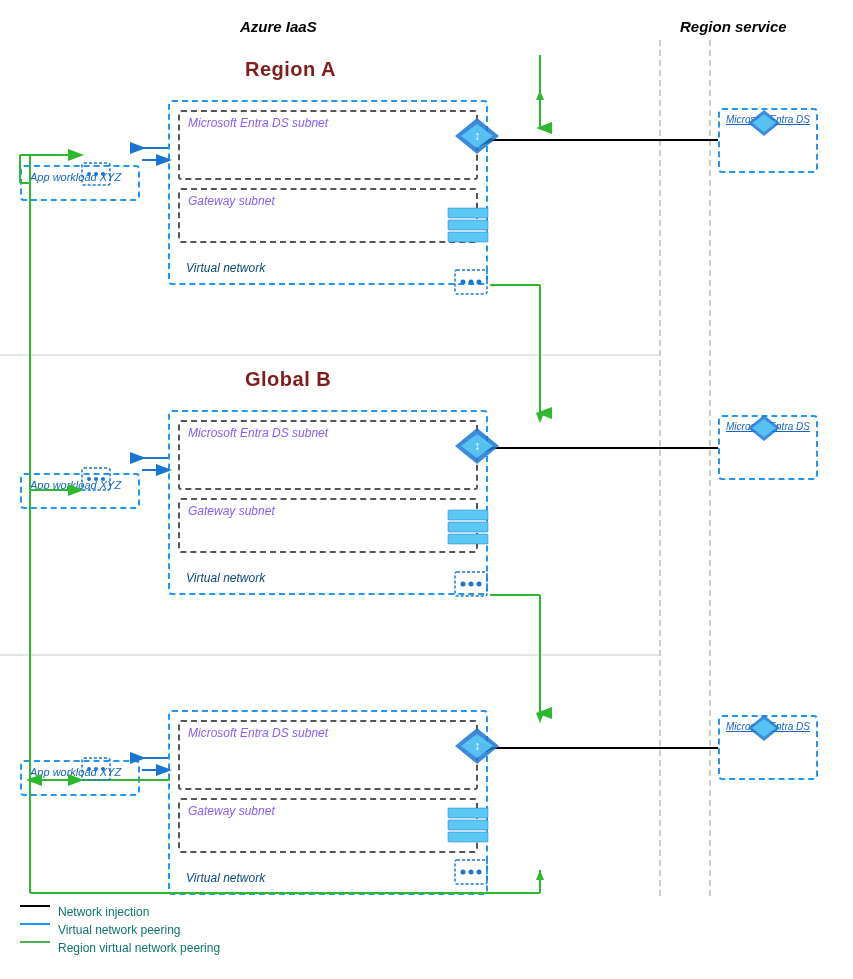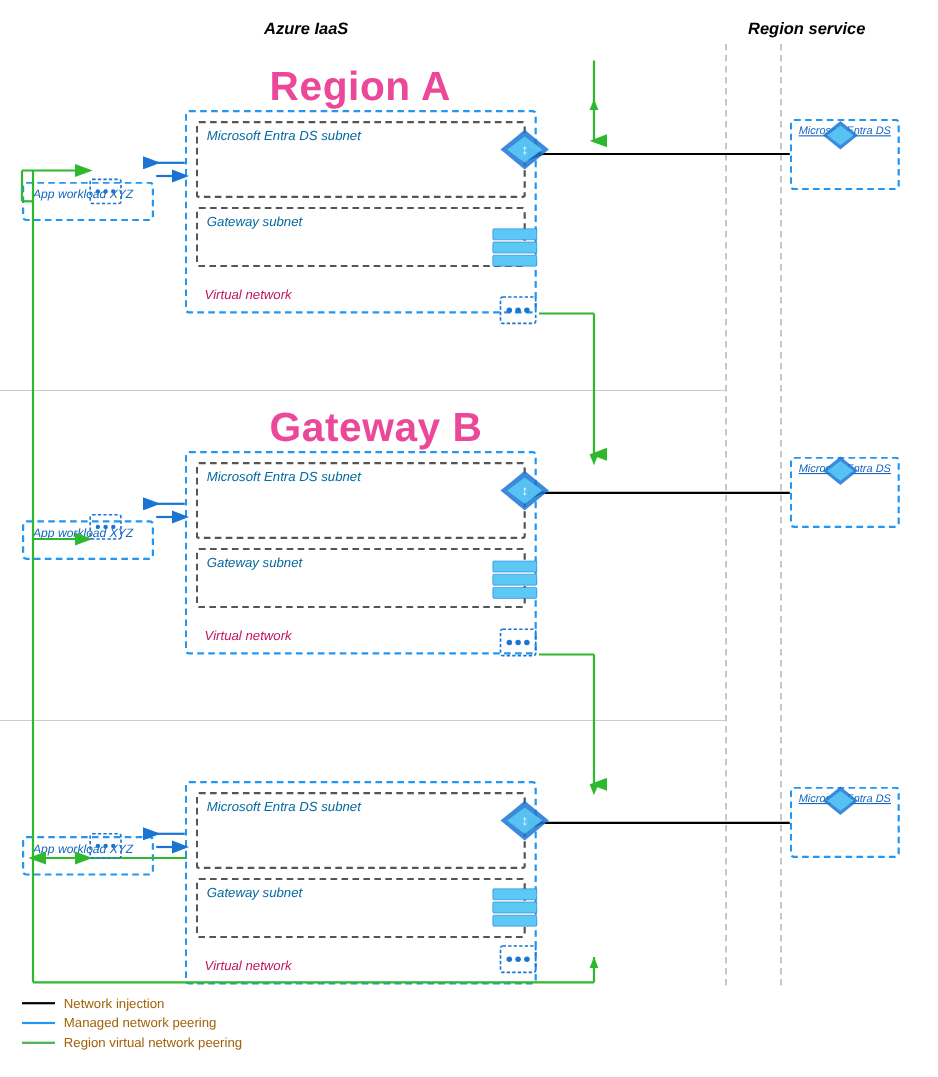--- a/index.html
+++ b/index.html
@@ -24,23 +24,23 @@
       top: 18px;
       font-style: italic;
       font-weight: bold;
       font-size: 15px;
       color: #000;
     }
 
     
     .region-label {
       position: absolute;
-      font-size: 37px;
+      font-size: 20px;
       font-weight: bold;
-      color: #ec4899;
+      color: #7f1d1d;
       letter-spacing: 0.5px;
     }
 
     
     .vnet-box {
       position: absolute;
       border: 2px dashed #2196F3;
       border-radius: 4px;
       background: transparent;
     }
@@ -49,28 +49,28 @@
     .subnet-box {
       position: absolute;
       border: 2px dashed #555;
       border-radius: 3px;
       background: transparent;
     }
 
     .subnet-label {
       position: absolute;
       font-size: 12px;
-      color: #0369a1;
+      color: #8b5cf6;
       font-style: italic;
     }
 
     .vnet-label {
       position: absolute;
       font-size: 12px;
-      color: #be185d;
+      color: #0c4a6e;
       font-style: italic;
       text-align: right;
     }
 
     
     .app-box {
       position: absolute;
       border: 2px dashed #2196F3;
       border-radius: 4px;
       padding: 4px 8px;
@@ -91,24 +91,24 @@
     }
 
     
     .legend {
       position: absolute;
       bottom: 20px;
       left: 20px;
     }
     .legend-item {
       display: flex;
-      align-items: center;
+      align-items: flex-start;
       margin-bottom: 4px;
       font-size: 12px;
-      color: #a16207;
+      color: #0f766e;
     }
     .legend-line {
       width: 30px;
       height: 2px;
       margin-right: 8px;
     }
     .legend-line.black { background: #000; }
     .legend-line.blue { background: #2196F3; }
     .legend-line.green { background: #4CAF50; }
 
@@ -151,21 +151,21 @@
   </div>
 
   <div class="app-box" style="top: 165px; left: 20px; width: 120px; height: 36px;">
     <span>App workload XYZ</span>
   </div>
 
   <div class="managed-box" style="top: 108px; left: 718px; width: 100px; height: 65px;">
     <div class="managed-label">Microsoft Entra DS</div>
   </div>
 
-  <div class="region-label" style="top: 368px; left: 245px;">Gateway B</div>
+  <div class="region-label" style="top: 368px; left: 245px;">Global B</div>
 
   <div class="vnet-box" style="top: 410px; left: 168px; width: 320px; height: 185px;">
     <div class="subnet-box" style="top: 8px; left: 8px; width: 300px; height: 70px;">
       <div class="subnet-label" style="top: 4px; left: 8px;">Microsoft Entra DS subnet</div>
     </div>
     <div class="subnet-box" style="top: 86px; left: 8px; width: 300px; height: 55px;">
       <div class="subnet-label" style="top: 4px; left: 8px;">Gateway subnet</div>
     </div>
     <div class="vnet-label" style="bottom: 8px; left: 16px;">Virtual network</div>
   </div>
@@ -197,21 +197,21 @@
     <div class="managed-label">Microsoft Entra DS</div>
   </div>
 
   <div class="legend">
     <div class="legend-item">
       <div class="legend-line black"></div>
       <span>Network injection</span>
     </div>
     <div class="legend-item">
       <div class="legend-line blue"></div>
-      <span>Managed network peering</span>
+      <span>Virtual network peering</span>
     </div>
     <div class="legend-item">
       <div class="legend-line green"></div>
       <span>Region virtual network peering</span>
     </div>
   </div>
 
   <svg class="svg-overlay" xmlns="http://www.w3.org/2000/svg">
     <defs>
 

